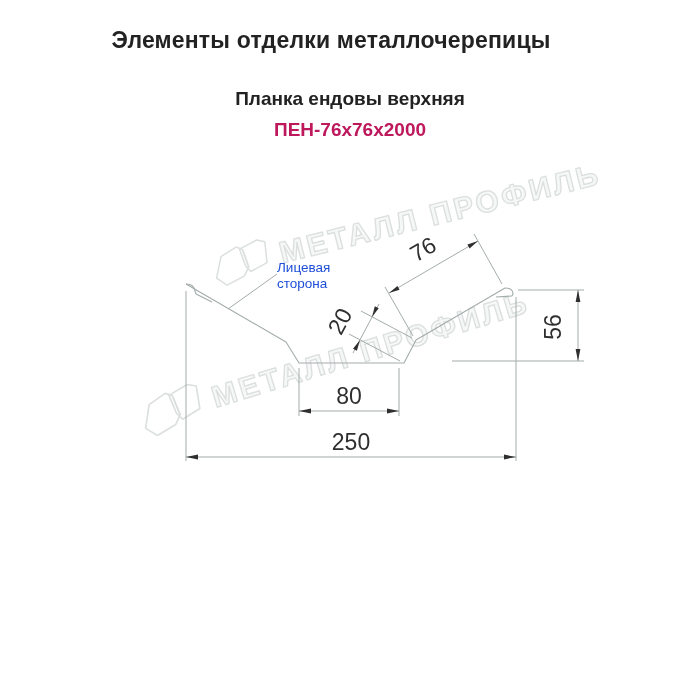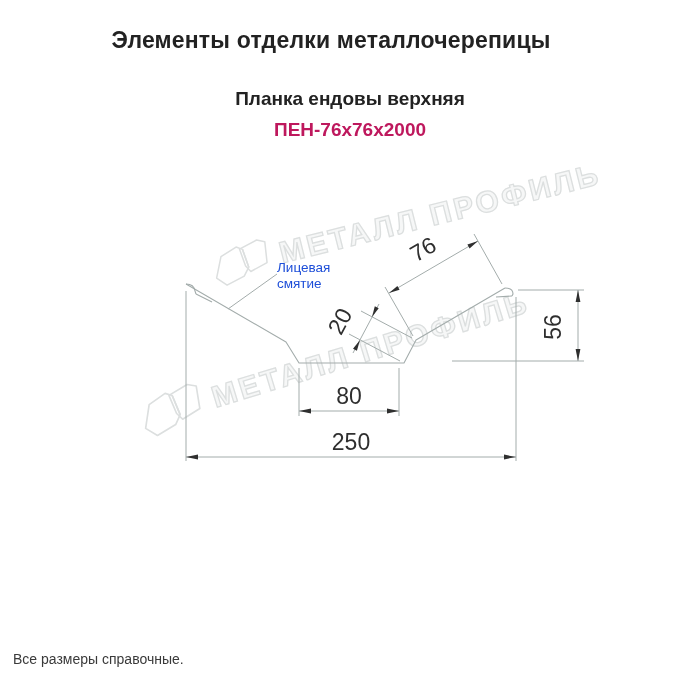--- a/index.html
+++ b/index.html
@@ -151,18 +151,17 @@
     <g fill="#2f2f2f">
       <polygon points="360,340 356.9,350.8 353,348.8"></polygon>
       <polygon points="372,317 378.7,308.2 374.8,306.2"></polygon>
     </g>
     <text class="dim-text" text-anchor="middle" transform="translate(347,325) rotate(-62)">20</text>
   </g>
 </svg>
 
 <div class="face-label">
   <div>Лицевая</div>
-  <div>смятие</div>
+  <div>сторона</div>
 </div>
 
 <div class="notes">
-  <div>Все размеры справочные.</div>
 </div>
 
 </body></html>

